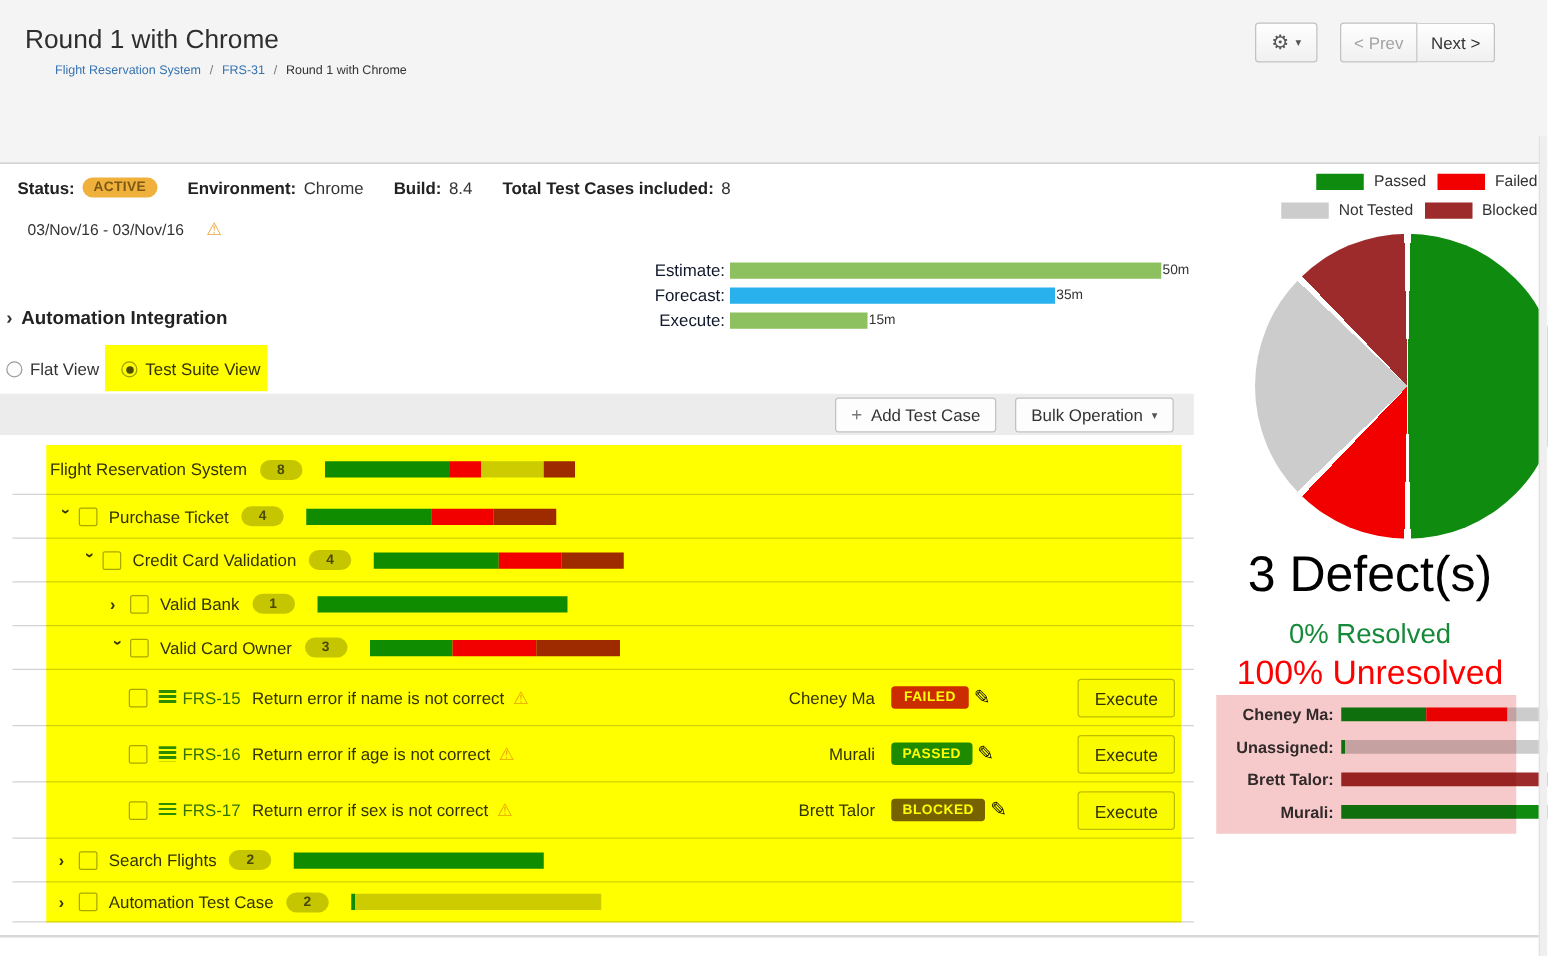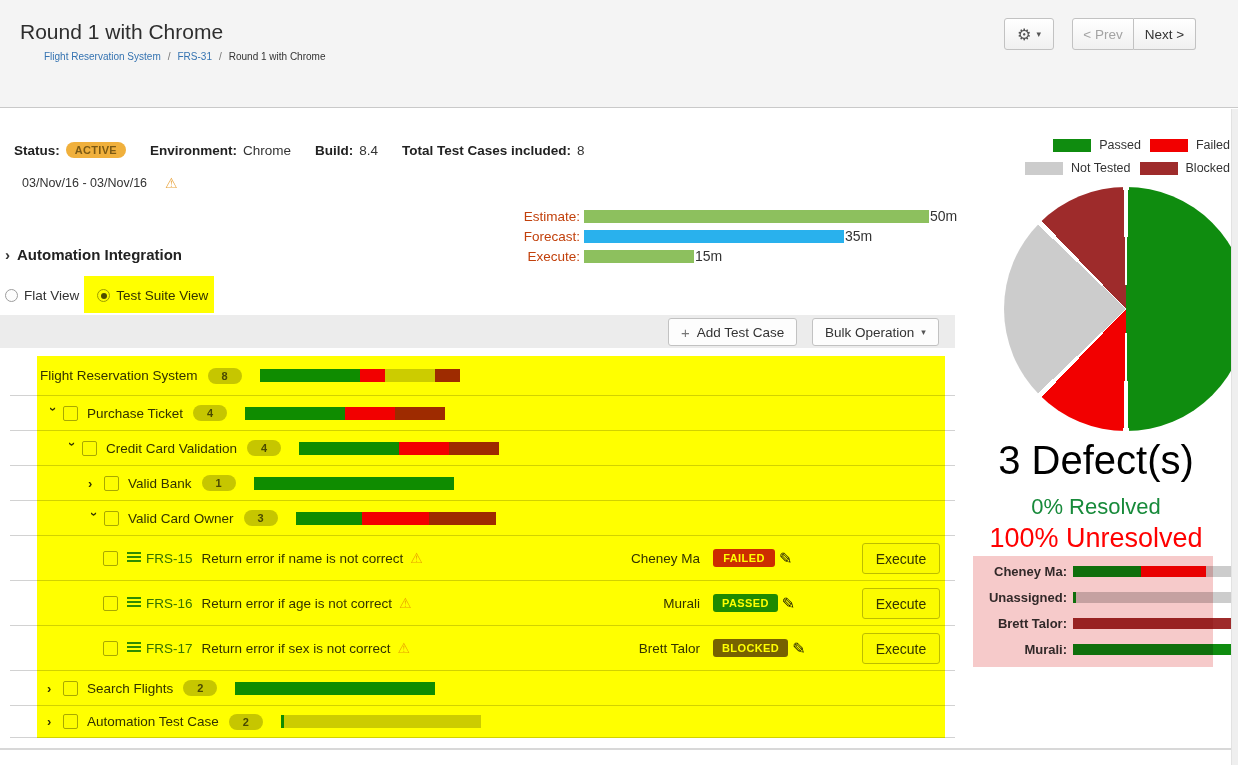--- a/index.html
+++ b/index.html
@@ -1,20 +1,20 @@
 <!DOCTYPE html>
 <html><head>
 <meta charset="utf-8">
 <style>
   html,body{margin:0;padding:0;background:#fff;}
   #app{position:relative;width:1238px;height:765px;overflow:hidden;background:#fff;
        font-family:"Liberation Sans","DejaVu Sans",sans-serif;color:#333;font-size:13px;}
 
   
-  .hdr{position:absolute;left:0;top:0;width:1238px;height:108px;background:#f4f4f4;border-bottom:1px solid #c9c9c9;box-sizing:border-box;}
+  .hdr{position:absolute;left:0;top:0;width:1238px;height:131px;background:#f4f4f4;border-bottom:1px solid #c9c9c9;box-sizing:border-box;}
   .title{position:absolute;left:20px;top:20px;font-size:21px;color:#2e2e2e;}
   .crumbs{position:absolute;left:20px;top:51px;font-size:10px;color:#666;margin-left:24px;}
   .crumbs a{color:#3573b1;text-decoration:none;}
   .crumbs .sep{margin:0 7px;color:#777;}
   .crumbs .cur{color:#333;}
   .btn{display:inline-flex;align-items:center;justify-content:center;background:linear-gradient(#ffffff,#f0f0f0);
        border:1px solid #c2c2c2;border-radius:3px;color:#333;font-size:13.5px;cursor:pointer;box-sizing:border-box;}
   .gearbtn{position:absolute;left:1004px;top:18px;width:50px;height:32px;gap:5px;}
   .gear{font-size:16px;color:#555;}
   .caret{font-size:9px;color:#555;}
@@ -28,24 +28,24 @@
   .statusrow b{color:#222;}
   .pair{display:flex;align-items:center;gap:6px;}
   .activebadge{background:#f0b03c;color:#7c5a14;font-size:11px;font-weight:bold;letter-spacing:.3px;
                padding:2px 9px;border-radius:9px;}
   .daterow{position:absolute;left:22px;top:175px;font-size:12.5px;display:flex;align-items:center;gap:18px;}
   .warn{color:#e8a33d;font-size:14px;}
 
   
   .effort{position:absolute;left:500px;top:206px;}
   .effrow{display:flex;align-items:center;height:20px;}
-  .efflabel{width:80px;text-align:right;font-size:13.5px;color:#c2410c;}
+  .efflabel{width:80px;text-align:right;font-size:13.5px;color:#0f172a;}
   .bar{display:flex;height:13px;margin-left:4px;}
   .bar>div{height:100%;}
-  .effval{font-size:14px;margin-left:1px;}
+  .effval{font-size:11px;margin-left:1px;}
 
   
   .autohdr{position:absolute;left:5px;top:246px;display:flex;align-items:center;font-size:15px;font-weight:bold;color:#222;}
   .autochev{font-size:15px;margin-right:7px;color:#333;}
   .radiorow{position:absolute;left:5px;top:288px;display:flex;align-items:center;gap:18px;font-size:13.5px;}
   .radioitem{display:flex;align-items:center;gap:6px;}
   .radio{width:13px;height:13px;border:1px solid #9d9d9d;border-radius:50%;background:#fdfdfd;position:relative;box-sizing:border-box;}
   .radio.sel::after{content:"";position:absolute;left:2.5px;top:2.5px;width:6px;height:6px;border-radius:50%;background:#4d4d4d;}
 
   

